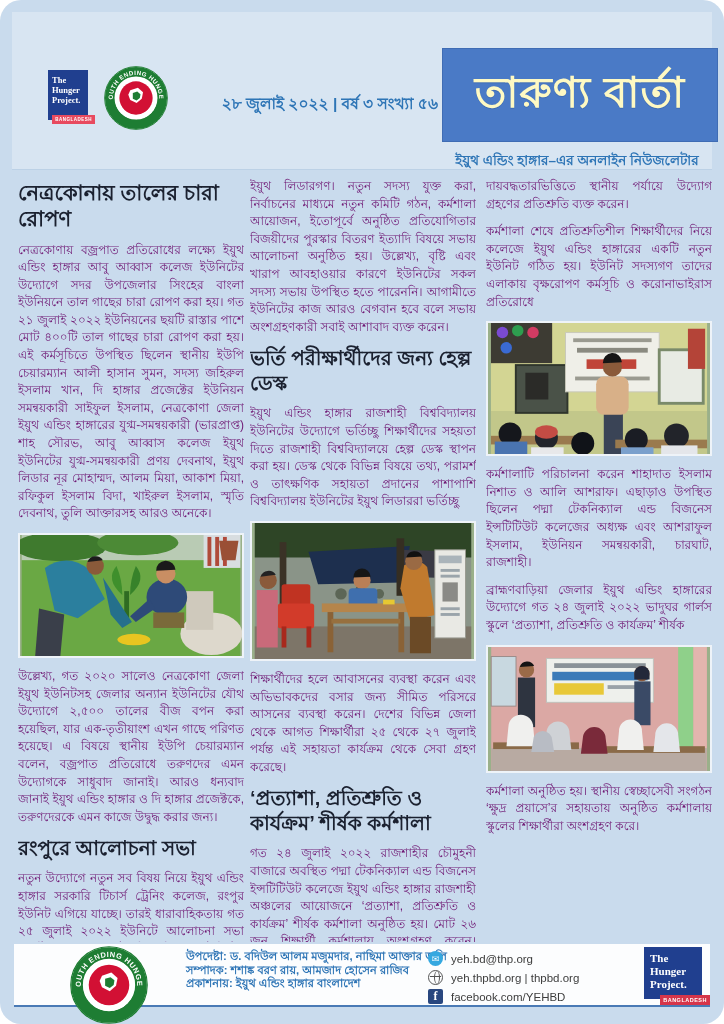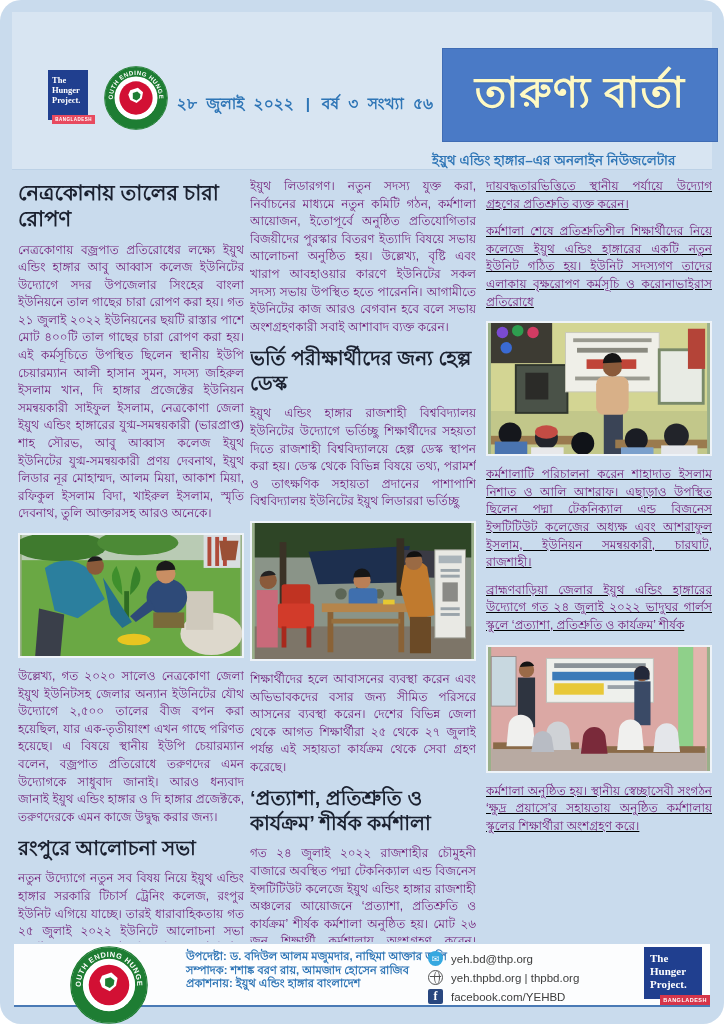--- a/index.html
+++ b/index.html
@@ -11,33 +11,33 @@
                  background:#d8e5f2; border-bottom:1px solid #bcd1e6; }
   .thp-logo { position:absolute; width:40px; }
   .thp-logo .box { background:#203f8f; color:#fff; font-family:"Liberation Serif", serif;
                    font-weight:bold; font-size:8.5px; line-height:1.2; padding:5px 3px 12px 4px;
                    white-space:pre-line; width:40px; height:50px; }
   .thp-logo .tag { position:absolute; right:-7px; bottom:-4px; background:#e84a5f; color:#fff;
                    font-size:4.5px; letter-spacing:.5px; padding:2px 3px; font-weight:bold; }
   .thp-header { left:36px; top:58px; }
   .yeh-logo { position:absolute; }
   .yeh-header { left:92px; top:54px; width:64px; height:64px; }
-  .date-line { position:absolute; left:160px; top:80px; width:266px; text-align:center;
-               color:#2e75b6; font-size:15.5px; font-weight:bold;font-family:Liberation Mono, monospace; }
+  .date-line { position:absolute; left:160px; top:80px; width:266px; text-align:right;
+               color:#2e75b6; font-size:15.5px; font-weight:bold; }
   .masthead-box { position:absolute; left:430px; top:36px; width:276px; height:94px;
                   background:#4a7ac6; border:1px solid #3f6cb4; display:flex;
                   align-items:center; justify-content:center; }
   .masthead-title { color:#fef9c3; font-size:42px; font-weight:bold; letter-spacing:1px;
                     text-shadow:0 1px 0 #3f6cb4; }
-  .masthead-sub { position:absolute; left:420px; top:138px; width:290px; text-align:left;
+  .masthead-sub { position:absolute; left:420px; top:138px; width:290px; text-align:center;
                   color:#2e75b6; font-size:13.5px; font-weight:bold; }
 
   
   .col { position:absolute; top:178px; width:226px; height:764px; overflow:hidden; }
-  .col-1 { left:18px; } .col-2 { left:250px; } .col-3 { left:486px;text-decoration:underline; }
+  .col-1 { left:18px; } .col-2 { left:250px; } .col-3 { left:486px; }
   .headline { color:#1b2130; font-size:20px; font-weight:600;
               line-height:1.25; margin:8px 0 9px; }
   .headline.first { margin-top:2px; font-size:21px; }
   .bodytext { color:#701a75; font-size:12px; line-height:17.6px; text-align:justify;
               margin-bottom:10px; }
   .photo { width:100%; display:block; border:2px solid #eef3f8; margin:2px 0 10px;
            background:#9ab08a; }
 
   
   .footer-band { position:absolute; left:14px; top:944px; width:696px; height:63px;

